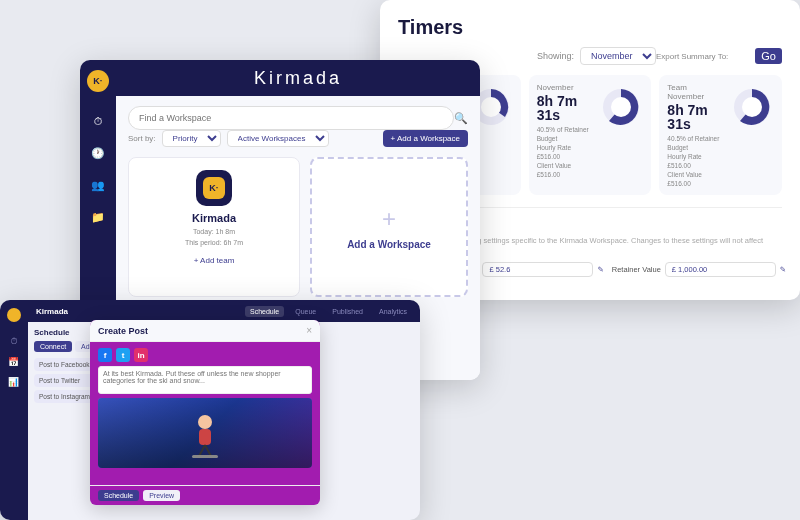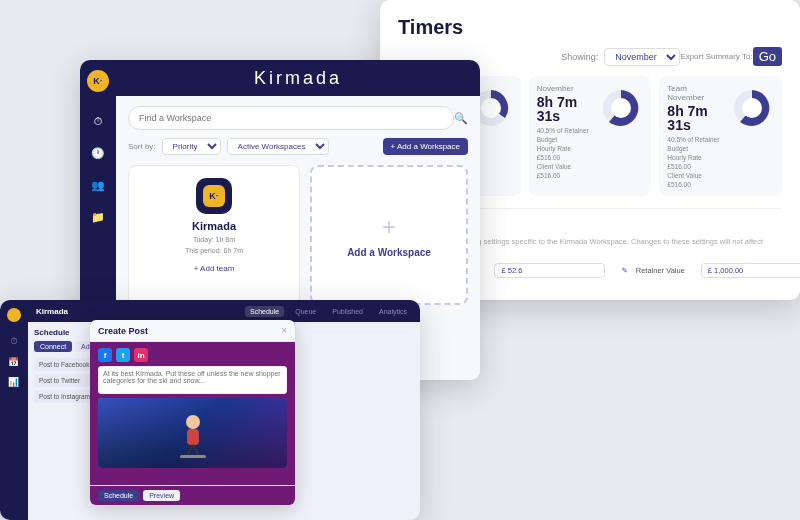--- a/index.html
+++ b/index.html
@@ -43,27 +43,28 @@
     }
     .timers-filter-row .filter-select {
       font-size: 9px;
       color: #3d3d8f;
       border: 1px solid #ddd;
       border-radius: 4px;
       padding: 2px 6px;
       background: #fff;
     }
     .export-btn {
-      font-size: 13px;
+      font-size: 11px;
       color: #fff;
       background: #3d3d8f;
       border-radius: 3px;
       padding: 2px 6px;
       border: none;
       cursor: pointer;
+      margin-left: 27px;
     }
     .timers-cards {
       display: flex;
       gap: 8px;
       margin-bottom: 12px;
     }
     .timer-card {
       flex: 1;
       background: #f7f8fc;
       border-radius: 8px;
@@ -113,21 +114,21 @@
     }
     .settings-row {
       display: flex;
       gap: 8px;
       margin-bottom: 6px;
       align-items: center;
     }
     .settings-field {
       display: flex;
       align-items: center;
-      gap: 16px;
+      gap: 4px;
       flex: 1;
     }
     .settings-field-label {
       font-size: 7.5px;
       color: #555;
       white-space: nowrap;
     }
     .settings-field-input {
       font-size: 7.5px;
       border: 1px solid #ddd;
@@ -201,21 +202,20 @@
     .ws-header-title {
       font-size: 18px;
       font-weight: 300;
       color: #fff;
       letter-spacing: 3px;
     }
     .ws-content { flex: 1; padding: 10px 12px; background: #f7f8fc; }
     .ws-search-row {
       display: flex;
       align-items: center;
-      margin-bottom: 8px;
       justify-content: center;
     }
     .ws-search-box {
       flex: 1;
       height: 24px;
       border: 1px solid #ddd;
       border-radius: 12px;
       padding: 0 10px;
       font-size: 9px;
       color: #aaa;
@@ -419,23 +419,23 @@
       padding: 3px 5px;
       font-size: 6.5px;
       color: #555;
     }
 
     
     .create-post-modal {
       position: absolute;
       top: 20px;
       left: 90px;
-      width: 205px;
+      width: 230px;
       height: 185px;
-      background: #701a75;
+      background: #a21caf;
       border-radius: 6px;
       box-shadow: 0 4px 20px rgba(0,0,0,0.2);
       z-index: 10;
       display: flex;
       flex-direction: column;
       overflow: hidden;
     }
     .cp-header {
       background: #f7f8fc;
       padding: 5px 8px;

